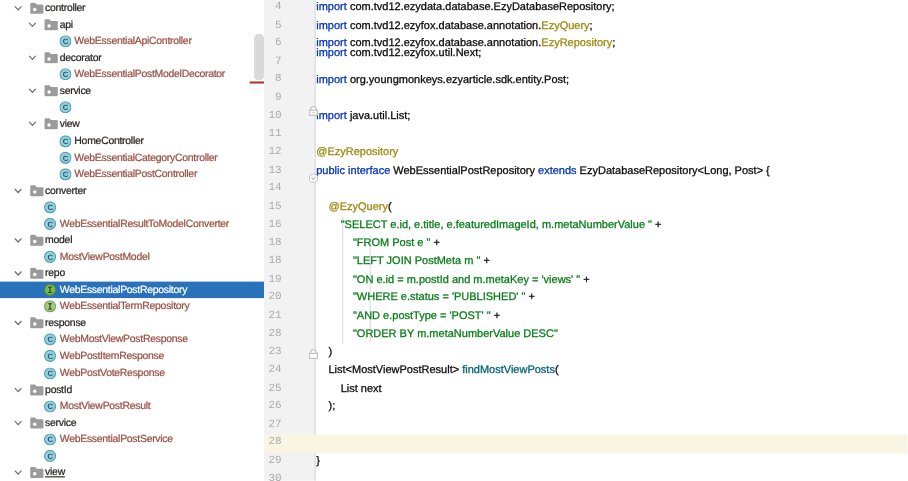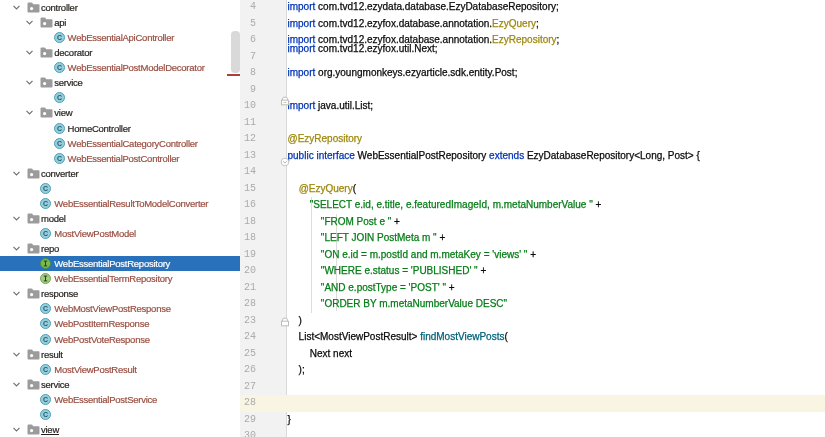--- a/index.html
+++ b/index.html
@@ -173,21 +173,21 @@
       <text x="5.5" y="8.1" text-anchor="middle" font-family="Liberation Sans" font-size="7" font-weight="bold" fill="#1D5B6C">C</text>
     </svg>
     <div class="ab tr" style="left:54.3px;top:331.52px">WebPostVoteResponse</div>
 <svg class="ab" style="left:12.0px;top:349.58620689655174px" width="9" height="9" viewBox="0 0 9 9">
       <path d="M1.5 2.8 L4.5 6 L7.5 2.8" fill="none" stroke="#6E6E6E" stroke-width="1.1"></path>
     </svg>
     <svg class="ab" style="left:27.0px;top:348.58620689655174px" width="13" height="11" viewBox="0 0 13 11">
       <path d="M0.5 1.5 Q0.5 0.5 1.5 0.5 L4.5 0.5 Q5.2 0.5 5.6 1.2 L6.2 2.2 L11.8 2.2 Q12.5 2.2 12.5 3 L12.5 9.6 Q12.5 10.5 11.6 10.5 L1.4 10.5 Q0.5 10.5 0.5 9.6 Z" fill="#9B9B9B"></path>
       <circle cx="4.6" cy="6.6" r="1.6" fill="#fff"></circle>
     </svg>
-    <div class="ab tf" style="left:41.0px;top:346.59px">result</div>
+    <div class="ab tf" style="left:41.0px;top:346.59px">postId</div>
 <svg class="ab" style="left:40.3px;top:363.6551724137931px" width="11" height="11" viewBox="0 0 11 11">
       <circle cx="5.5" cy="5.5" r="5" fill="#97CEDC"></circle>
       <circle cx="5.5" cy="5.5" r="5" fill="none" stroke="#4E9FB5" stroke-width="1"></circle>
       <text x="5.5" y="8.1" text-anchor="middle" font-family="Liberation Sans" font-size="7" font-weight="bold" fill="#1D5B6C">C</text>
     </svg>
     <div class="ab tr" style="left:54.3px;top:361.66px">MostViewPostResult</div>
 <svg class="ab" style="left:12.0px;top:379.7241379310345px" width="9" height="9" viewBox="0 0 9 9">
       <path d="M1.5 2.8 L4.5 6 L7.5 2.8" fill="none" stroke="#6E6E6E" stroke-width="1.1"></path>
     </svg>
     <svg class="ab" style="left:27.0px;top:378.7241379310345px" width="13" height="11" viewBox="0 0 13 11">
@@ -273,15 +273,15 @@
 <div class="ab cl" style="top:180.75px">    <span class="a">@EzyQuery</span>(</div>
 <div class="ab cl" style="top:197.25px">        <span class="s">"SELECT e.id, e.title, e.featuredImageId, m.metaNumberValue "</span> +</div>
 <div class="ab cl" style="top:213.75px">            <span class="s">"FROM Post e "</span> +</div>
 <div class="ab cl" style="top:230.25px">            <span class="s">"LEFT JOIN PostMeta m "</span> +</div>
 <div class="ab cl" style="top:246.75px">            <span class="s">"ON e.id = m.postId and m.metaKey = 'views' "</span> +</div>
 <div class="ab cl" style="top:263.25px">            <span class="s">"WHERE e.status = 'PUBLISHED' "</span> +</div>
 <div class="ab cl" style="top:279.75px">            <span class="s">"AND e.postType = 'POST' "</span> +</div>
 <div class="ab cl" style="top:296.25px">            <span class="s">"ORDER BY m.metaNumberValue DESC"</span></div>
 <div class="ab cl" style="top:312.75px">    )</div>
 <div class="ab cl" style="top:329.25px">    List&lt;MostViewPostResult&gt; <span class="m">findMostViewPosts</span>(</div>
-<div class="ab cl" style="top:345.75px">        Next next</div>
+<div class="ab cl" style="top:345.75px">        List next</div>
 <div class="ab cl" style="top:362.25px">    );</div>
 <div class="ab cl" style="top:411.75px">}</div>
 </div>
 </body></html>

